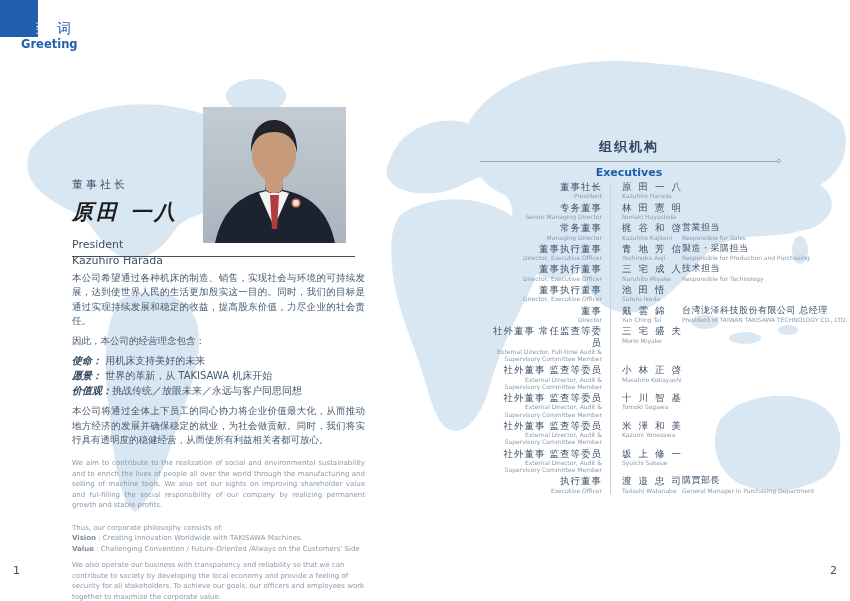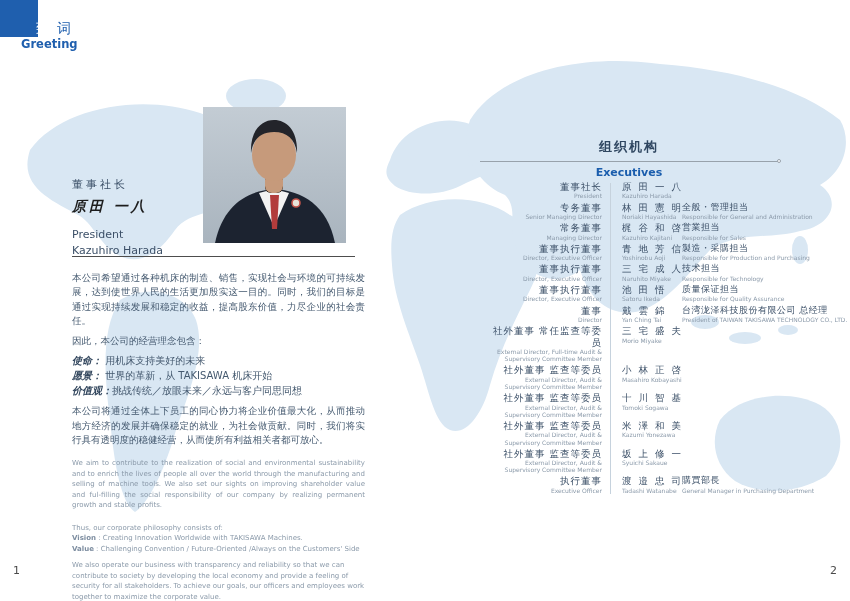--- a/index.html
+++ b/index.html
@@ -14,21 +14,21 @@
   
   .blue-square { left:0; top:0; width:38px; height:37px; background:#1f5fae; }
   .greet-cn { left:36px; top:20px; font-size:14px; letter-spacing:7px; white-space:nowrap; color:#1f5fae; }
   .greet-cn .on-square { color:#ffffff; }
   .greet-en { left:21px; top:37px; font-size:11.5px; font-weight:bold; color:#1f5fae; }
 
   
   .president-block { left:72px; top:177px; width:125px; }
   .pres-role-cn { font-size:11px; letter-spacing:3px; color:#3c5068; }
   .pres-name-callig { margin-top:6px; font-family:"DejaVu Serif","Liberation Serif",serif;
-    font-style:italic; font-weight:bold; font-size:14px; letter-spacing:3px; color:#1c1c1c; white-space:nowrap; }
+    font-style:italic; font-weight:bold; font-size:21px; letter-spacing:3px; color:#1c1c1c; white-space:nowrap; }
   .pres-role-en { margin-top:12px; font-size:11px; color:#3c5068; }
   .pres-name-en { margin-top:3px; font-size:11px; color:#3c5068; }
 
   .photo { left:203px; top:107px; width:143px; height:136px; }
   .photo-divider { left:72px; top:256px; width:283px; height:0; border-top:1px solid #4d4d4d; }
 
   
   .left-body { left:72px; top:271px; width:293px; }
   .cn-text { font-size:9.5px; line-height:1.5; color:#44596f; text-align:justify; }
   .cn-para2 { margin-top:6px; }
@@ -166,24 +166,20 @@
   </div>
   <div class="exec-row">
     <div class="exec-titles">
         <div class="t-cn">专务董事</div>
         <div class="t-en">Senior Managing Director</div>
       </div>
     <div class="exec-name">
         <div class="n-cn">林 田 憲 明</div>
         <div class="n-en">Noriaki Hayashida</div>
       </div>
-    <div class="exec-resp">
-        <div class="r-cn">全般・管理担当</div>
-        <div class="r-en">Responsible for General and Administration</div>
-      </div>
   </div>
   <div class="exec-row">
     <div class="exec-titles">
         <div class="t-cn">常务董事</div>
         <div class="t-en">Managing Director</div>
       </div>
     <div class="exec-name">
         <div class="n-cn">梶 谷 和 啓</div>
         <div class="n-en">Kazuhiro Kajitani</div>
       </div>
@@ -222,24 +218,20 @@
   </div>
   <div class="exec-row">
     <div class="exec-titles">
         <div class="t-cn">董事执行董事</div>
         <div class="t-en">Director, Executive Officer</div>
       </div>
     <div class="exec-name">
         <div class="n-cn">池 田 悟</div>
         <div class="n-en">Satoru Ikeda</div>
       </div>
-    <div class="exec-resp">
-        <div class="r-cn">质量保证担当</div>
-        <div class="r-en">Responsible for Quality Assurance</div>
-      </div>
   </div>
   <div class="exec-row">
     <div class="exec-titles">
         <div class="t-cn">董事</div>
         <div class="t-en">Director</div>
       </div>
     <div class="exec-name">
         <div class="n-cn">戴 雲 錦</div>
         <div class="n-en">Yan Ching Tai</div>
       </div>

